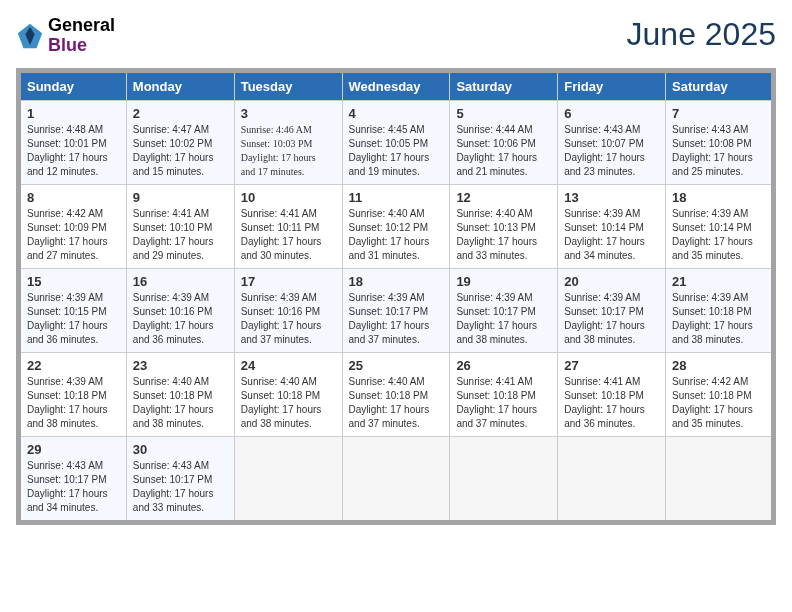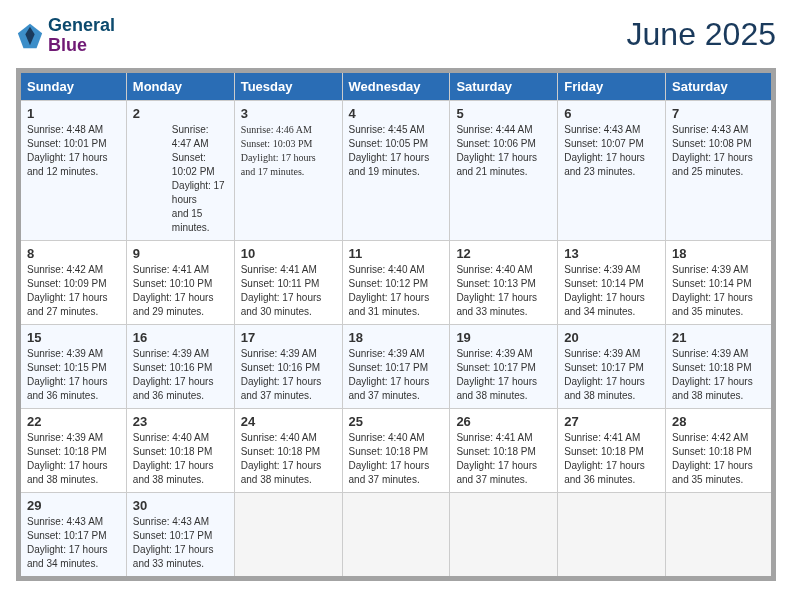--- a/index.html
+++ b/index.html
@@ -21,21 +21,21 @@
       align-items: center;
       gap: 4px;
     }
     .logo-text {
       font-size: 18px;
       font-weight: bold;
       color: #1a3a5c;
       line-height: 1.1;
     }
     .logo-text span {
-      color: #0c4a6e;
+      color: #000000;
     }
     .logo-icon {
       width: 28px;
       height: 28px;
     }
     .title-block {
     }
     .main-title {
       font-size: 32px;
       color: #1a3a5c;
@@ -125,21 +125,21 @@
   <tr>
         <td>
           <span class="day-num">1</span>
           <div class="day-info" style="white-space: pre-line;">Sunrise: 4:48 AM
 Sunset: 10:01 PM
 Daylight: 17 hours
 and 12 minutes.</div>
         </td>
         <td>
           <span class="day-num">2</span>
-          <div class="day-info" style="white-space: pre-line; margin-left: 39px;">Sunrise: 4:47 AM
+          <div class="day-info" style="white-space: pre-line;">Sunrise: 4:47 AM
 Sunset: 10:02 PM
 Daylight: 17 hours
 and 15 minutes.</div>
         </td>
         <td>
           <span class="day-num">3</span>
           <div class="day-info" style="white-space: pre-line; font-family: Liberation Serif, serif;">Sunrise: 4:46 AM
 Sunset: 10:03 PM
 Daylight: 17 hours
 and 17 minutes.</div>

